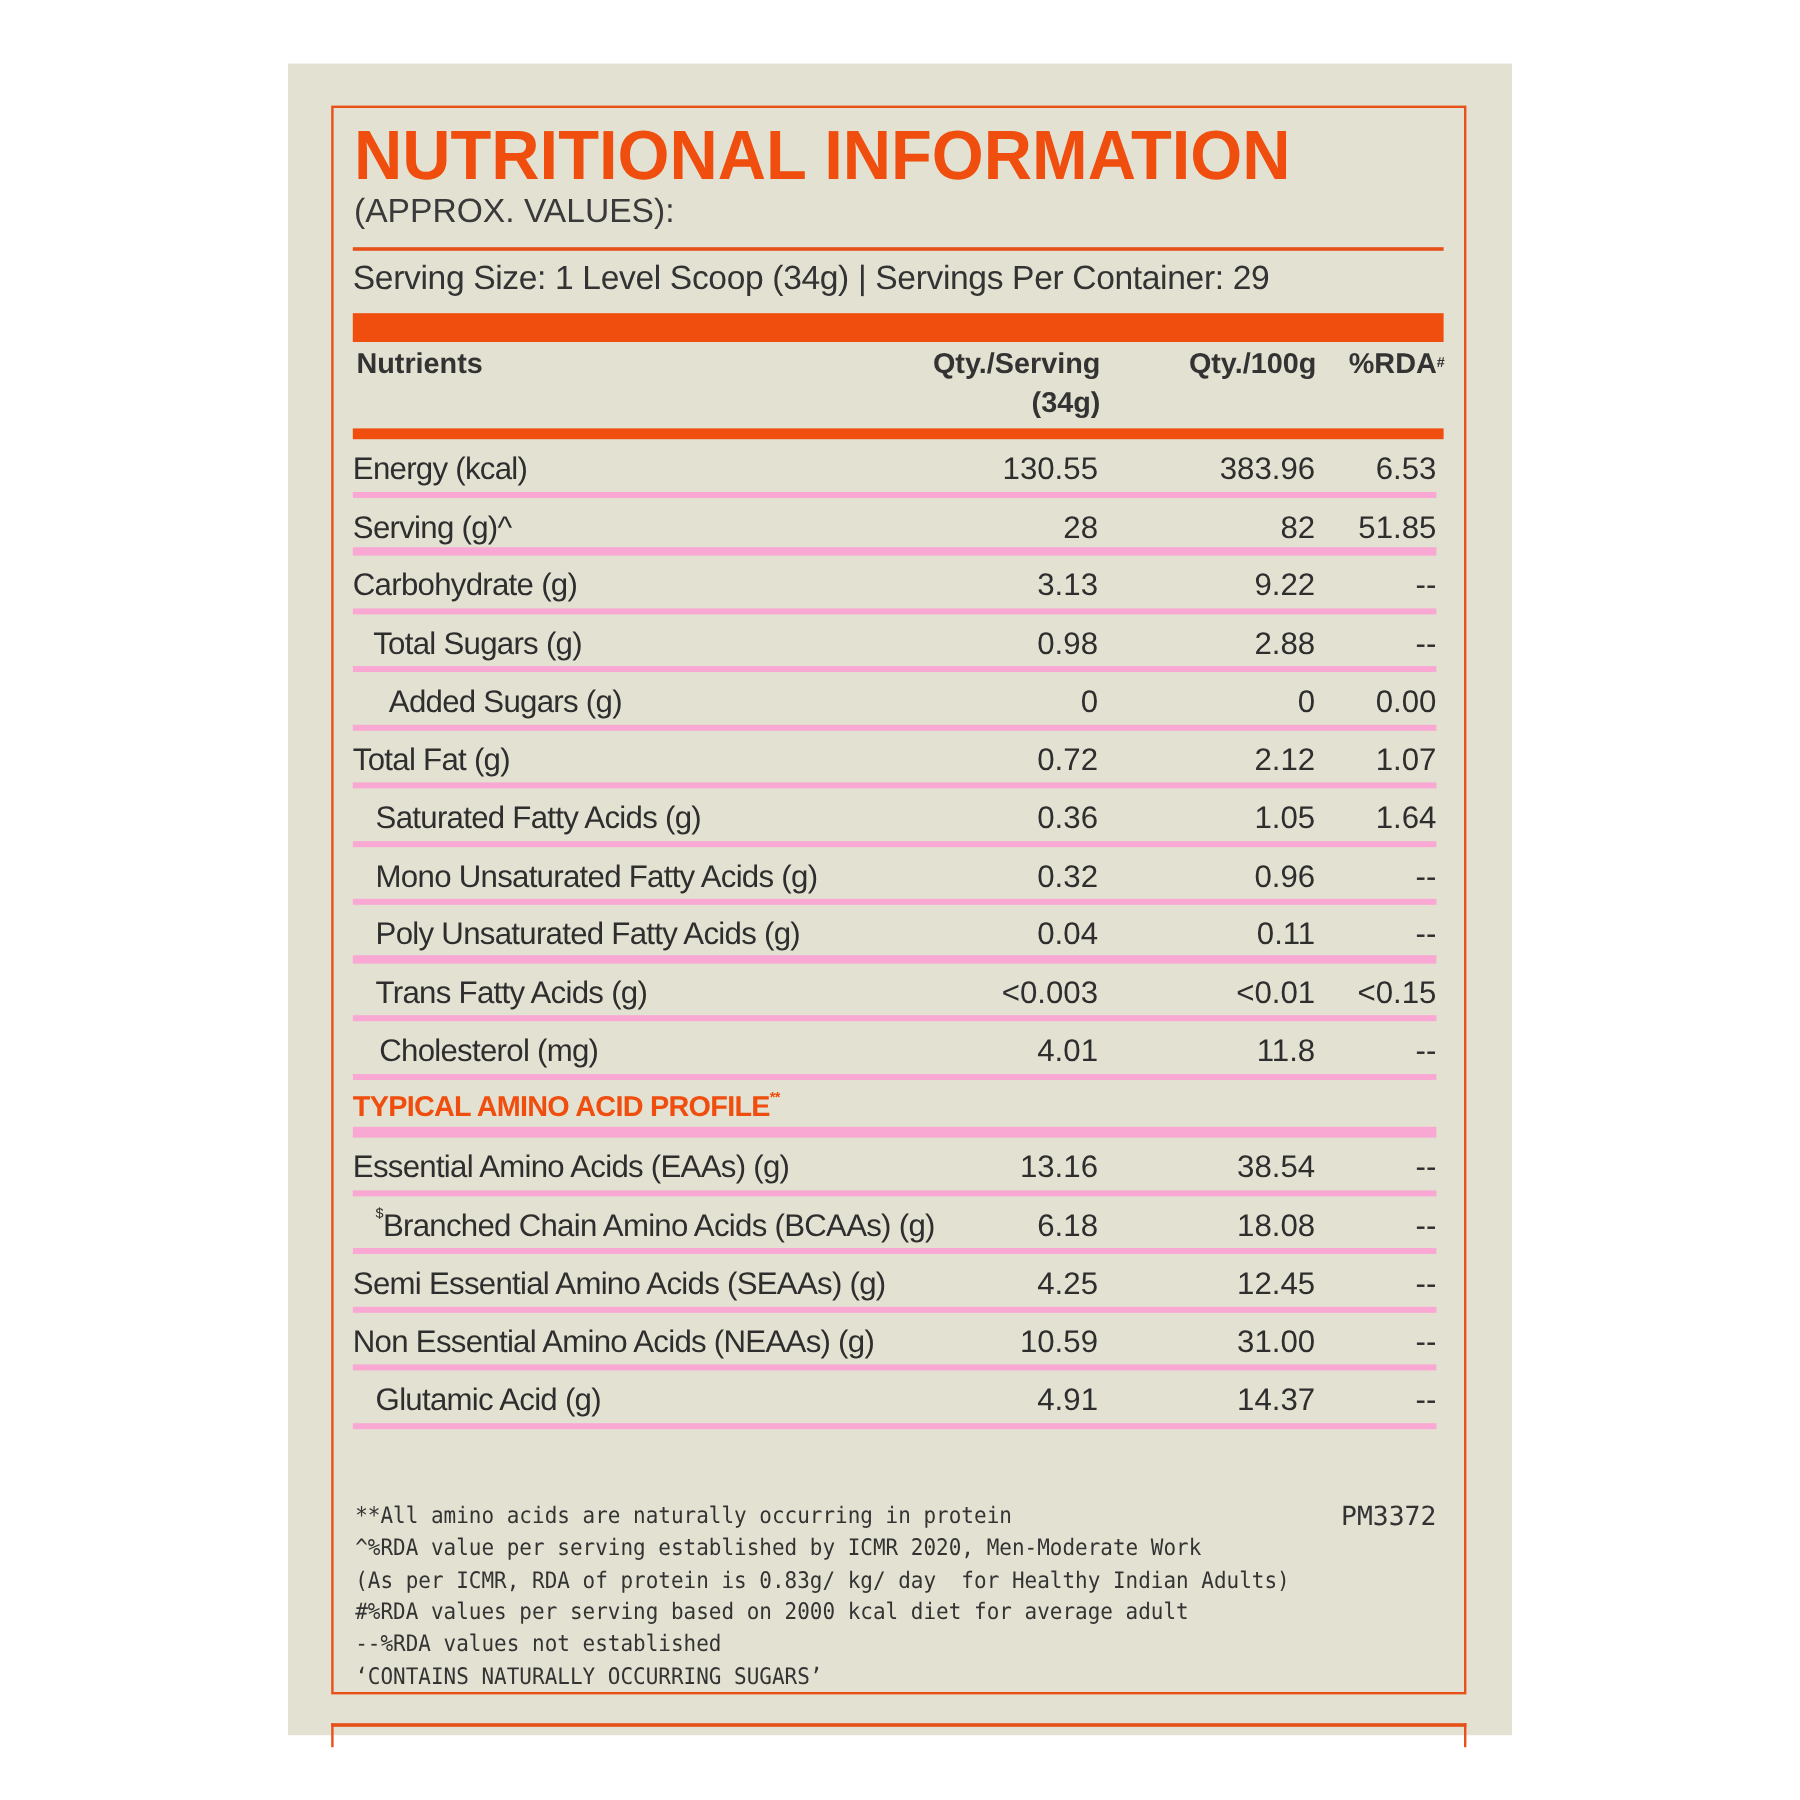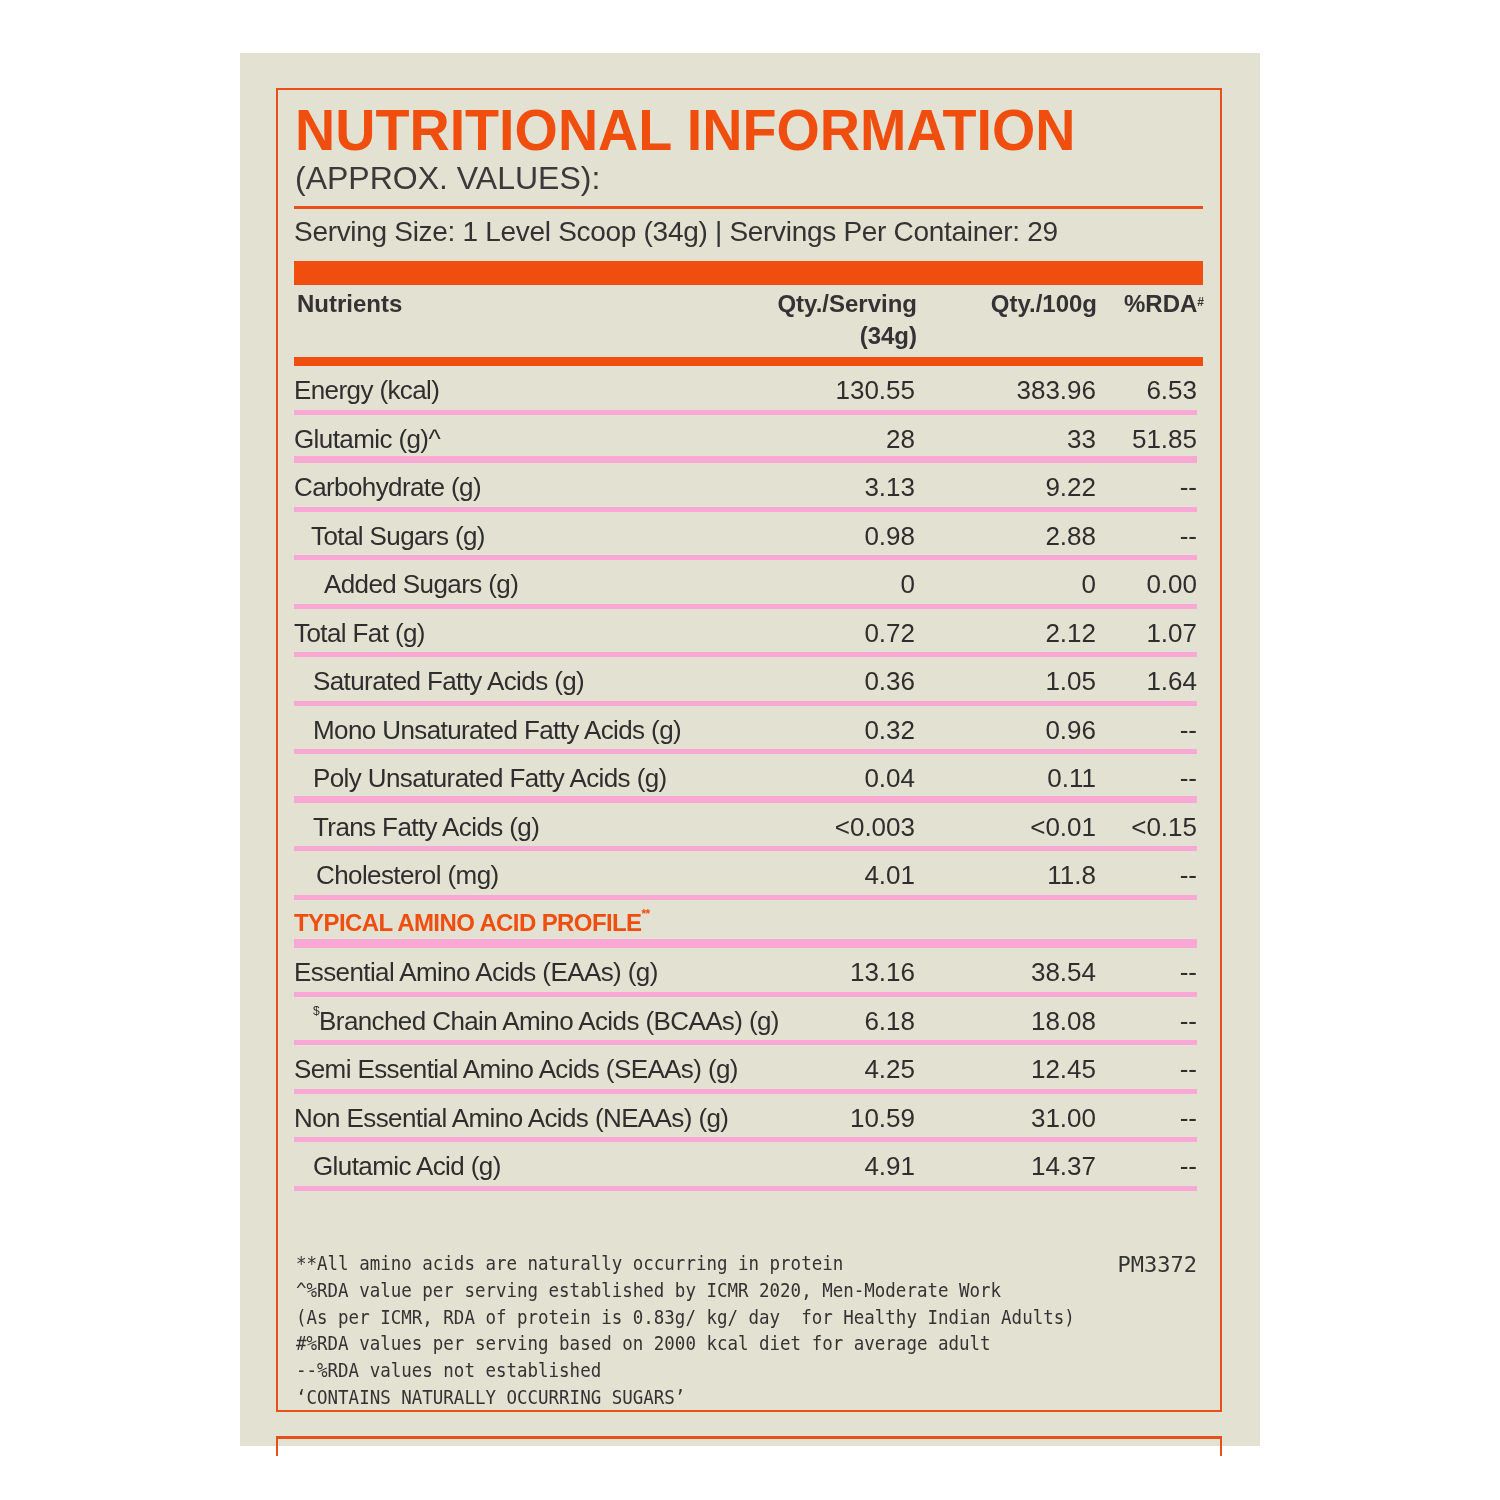--- a/index.html
+++ b/index.html
@@ -5,21 +5,21 @@
   html, body { margin:0; padding:0; background:#ffffff; }
   body { width:1500px; height:1500px; position:relative; overflow:hidden;
          font-family:"Liberation Sans", sans-serif; color:#2b2b2b; }
   .panel { position:absolute; left:240px; top:53px; width:1020px; height:1393px; background:#e3e1d1; }
   .box { position:absolute; left:276px; top:88px; width:946px; height:1324px;
          border:2px solid #e8501a; box-sizing:border-box; }
   .box2 { position:absolute; left:276px; top:1436px; width:946px; height:20px;
           border-top:3px solid #e8501a; border-left:2px solid #e8501a; border-right:2px solid #e8501a; box-sizing:border-box; }
   .title { position:absolute; left:295px; top:96px; font-size:58px; font-weight:bold; color:#f04e0f;
            letter-spacing:0px; transform:scaleX(0.96); transform-origin:left; white-space:nowrap; }
-  .subtitle { position:absolute; left:295px; top:160px; font-size:32px; color:#3a3a3a; white-space:nowrap; }
+  .subtitle { position:absolute; left:295px; top:160px; font-size:28px; color:#3a3a3a; white-space:nowrap; }
   .hr1 { position:absolute; left:294px; top:206px; width:909px; height:3px; background:#e8501a; }
   .serving { position:absolute; left:294px; top:216px; font-size:28px; color:#333; white-space:nowrap; letter-spacing:-0.3px; }
   .bar-top { position:absolute; left:294px; top:261px; width:909px; height:24px; background:#f04e0f; }
   .thead { position:absolute; left:294px; top:288px; width:912px; height:64px; font-weight:bold; font-size:24px; color:#333; }
   .thead .c { position:absolute; top:0; line-height:32px; }
   .bar-head { position:absolute; left:294px; top:357px; width:909px; height:9px; background:#f04e0f; }
   .rows { position:absolute; left:294px; top:366px; width:903px; }
   .row { position:relative; height:48.5px; box-sizing:border-box; border-bottom:5px solid #f9a8d4; font-size:26px; color:#2e2e2e; }
   .row.thick { border-bottom-width:7px; }
   .row.section { color:#f04e0f; border-bottom-width:9px; font-size:24px;font-weight:bold; }
@@ -60,23 +60,23 @@
 <div class="bar-head"></div>
 
 <div class="rows">
   <div class="row">
       <span class="name">Energy (kcal)</span>
       <span class="v1">130.55</span>
       <span class="v2">383.96</span>
       <span class="v3">6.53</span>
     </div>
   <div class="row thick">
-      <span class="name">Glutamic (g)^</span>
+      <span class="name">Serving (g)^</span>
       <span class="v1">28</span>
-      <span class="v2">33</span>
+      <span class="v2">82</span>
       <span class="v3">51.85</span>
     </div>
   <div class="row">
       <span class="name">Carbohydrate (g)</span>
       <span class="v1">3.13</span>
       <span class="v2">9.22</span>
       <span class="v3">--</span>
     </div>
   <div class="row">
       <span class="name indent1">Total Sugars (g)</span>

